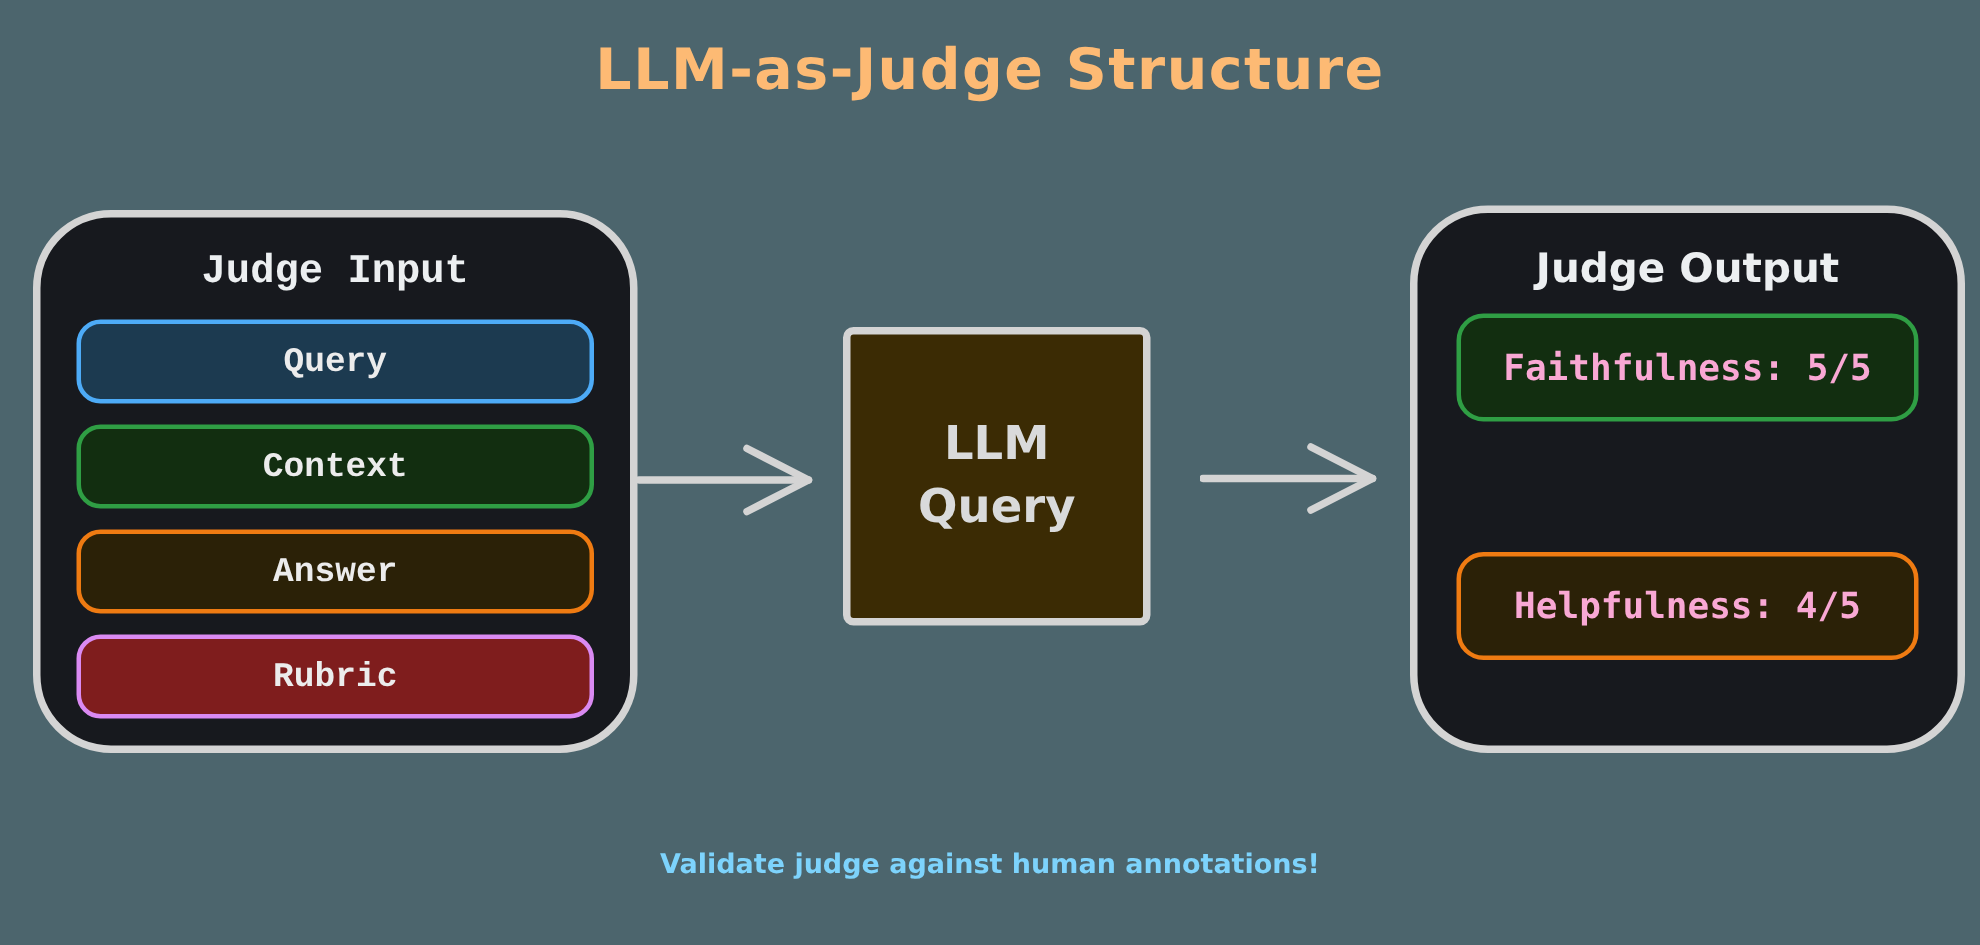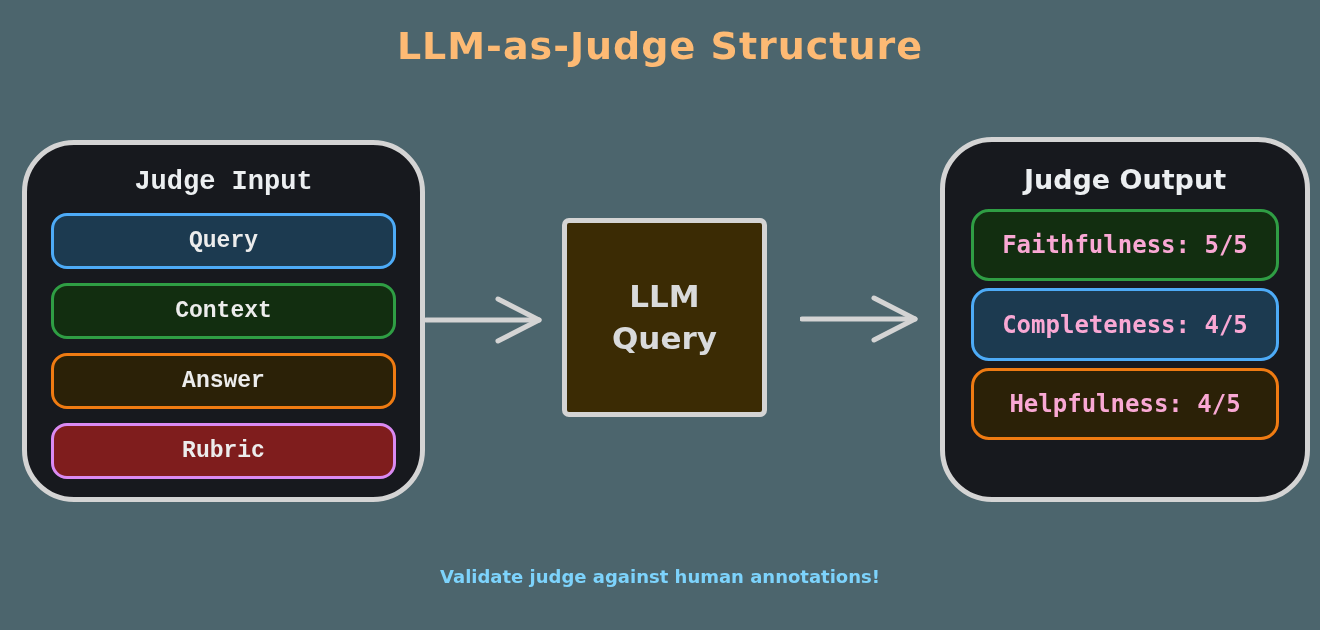--- a/index.html
+++ b/index.html
@@ -160,21 +160,18 @@
 <svg class="arrow arrow-2" viewBox="0 0 122 54" fill="none">
   <path d="M2 27 H 115" stroke="#d4d4d4" stroke-width="5" stroke-linecap="round"></path>
   <path d="M74 6 L 115 27 L 74 48" stroke="#d4d4d4" stroke-width="5" stroke-linecap="round" stroke-linejoin="round" fill="none"></path>
 </svg>
 
 <div class="panel panel-output">
   <div class="panel-title">Judge Output</div>
   <div class="pill pill-output pill-o1 c-green">
     <span>Faithfulness: 5/5</span>
   </div>
-  <div class="pill pill-output pill-o2 c-blue">
-    <span>Completeness: 4/5</span>
-  </div>
   <div class="pill pill-output pill-o3 c-orange">
     <span>Helpfulness: 4/5</span>
   </div>
 </div>
 
 <div class="footnote">Validate judge against human annotations!</div>
 
 </body></html>

